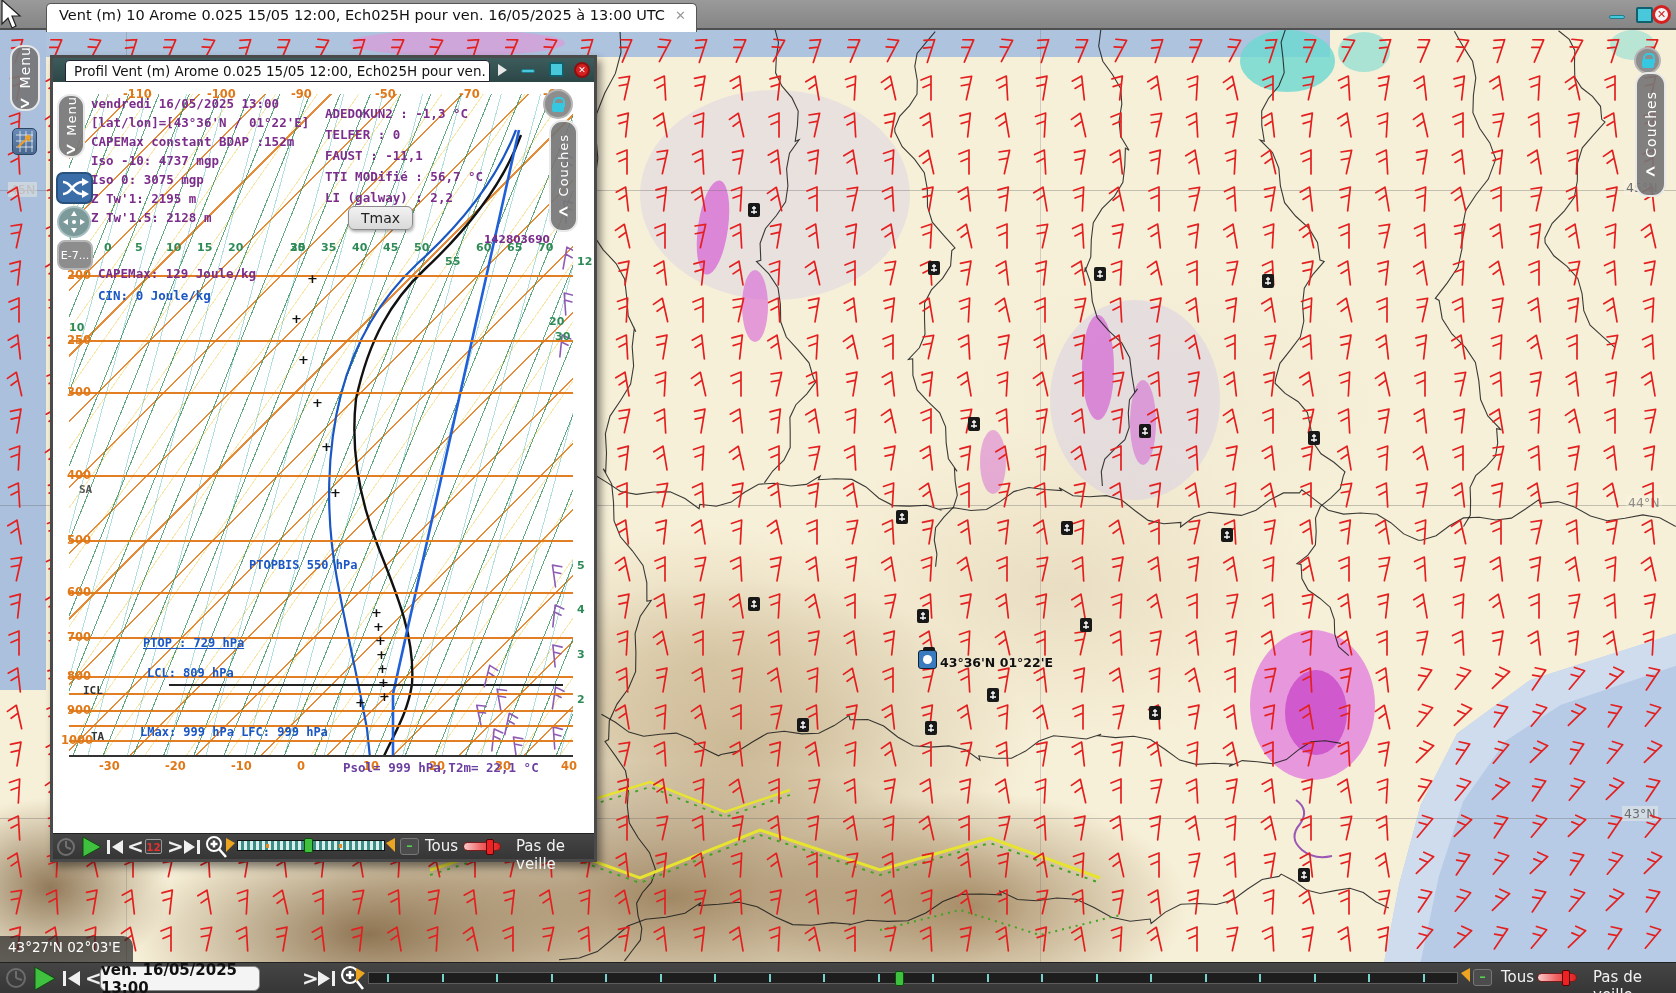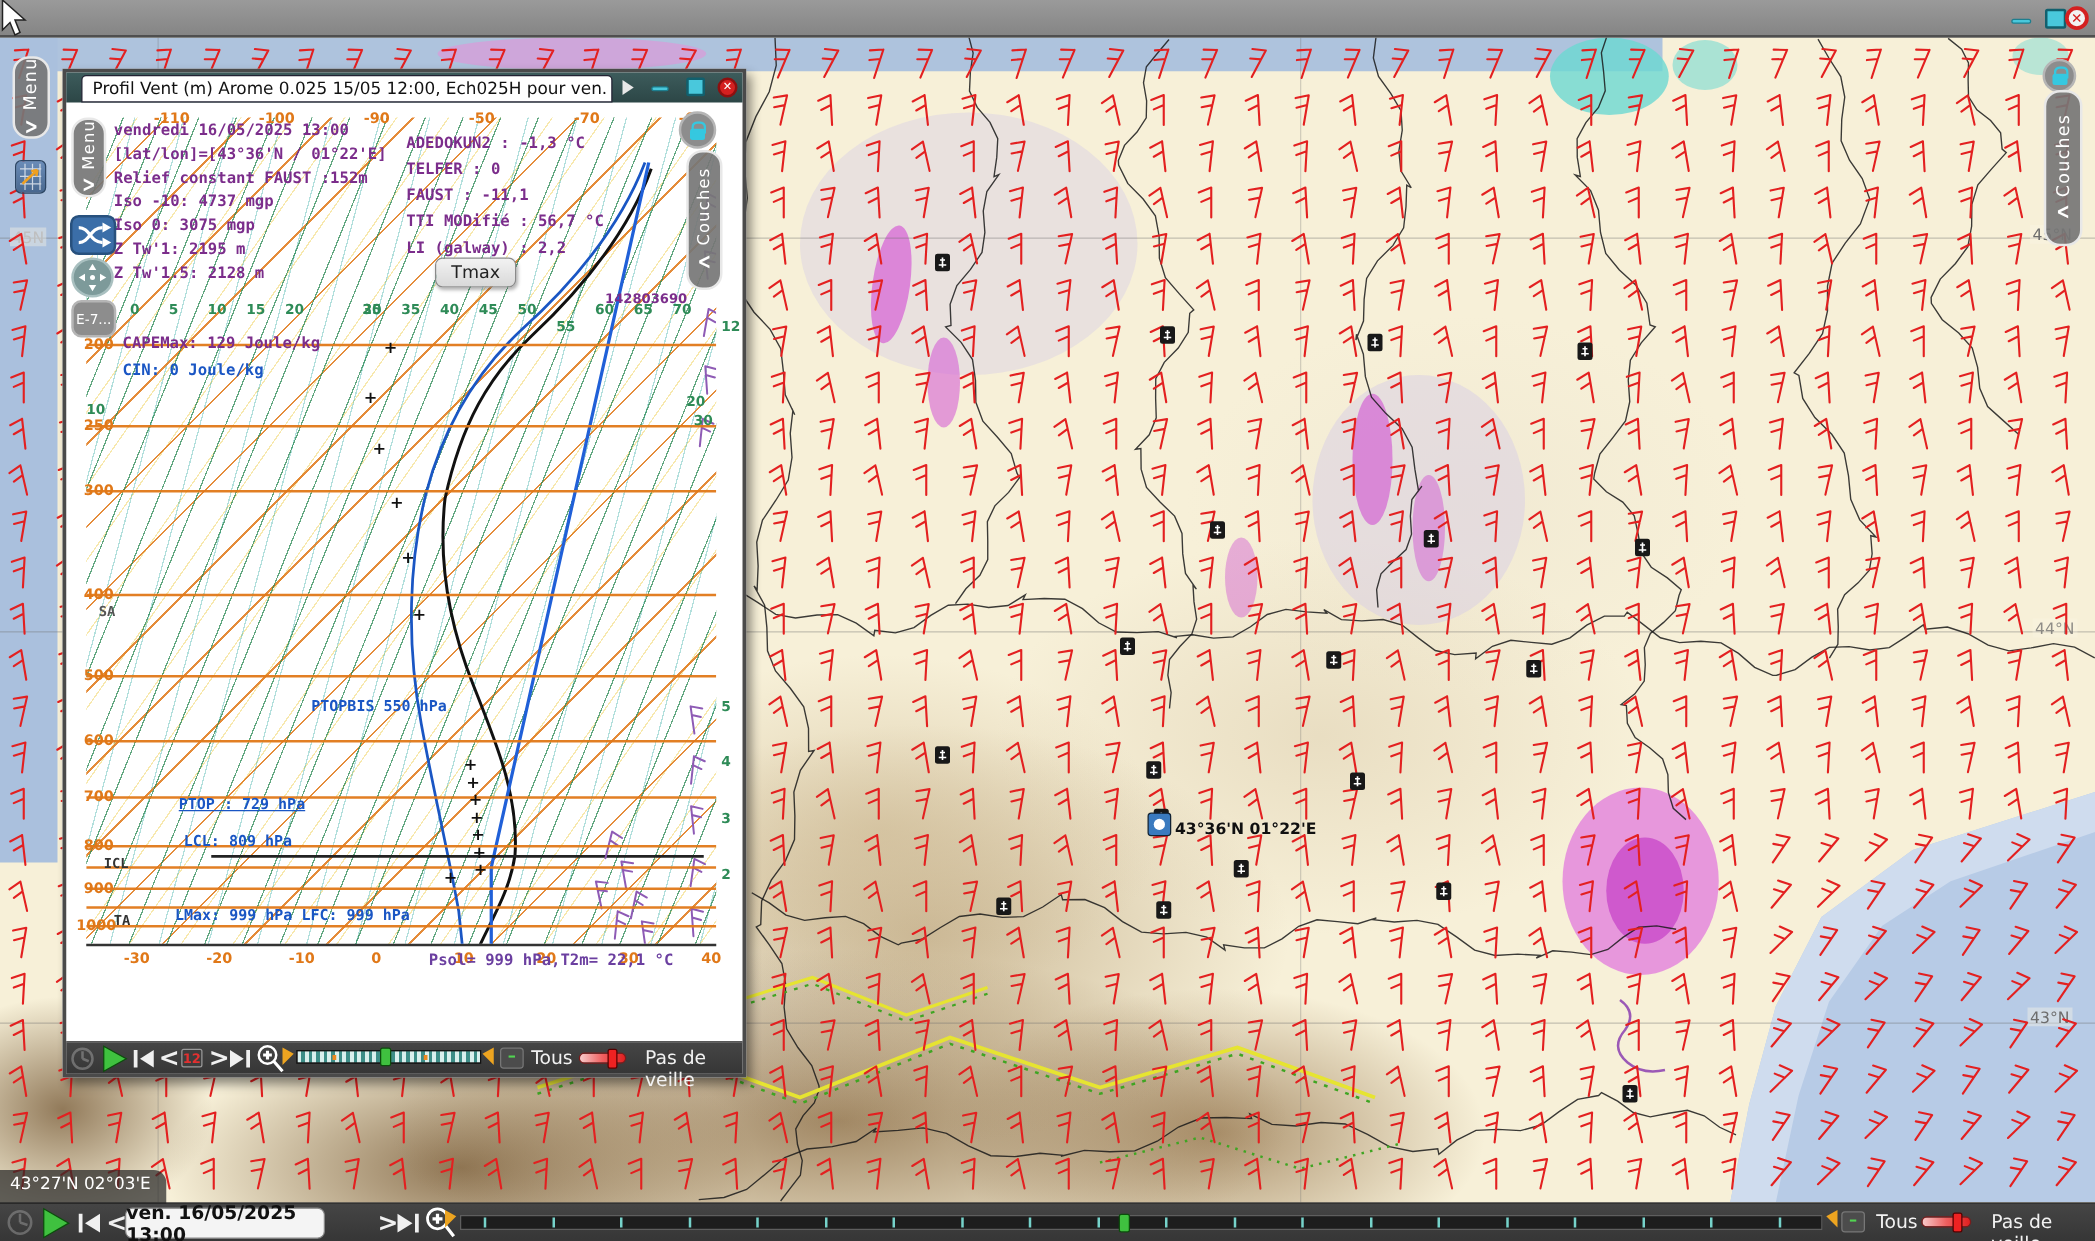--- a/index.html
+++ b/index.html
@@ -1325,20 +1325,23 @@
     </div>
     <div class="abs side-tab" style="left:1635px;top:42px;width:31px;height:125px">
       <span class="vtext">Couches</span>
       <span class="chev">&lt;</span>
     </div>
   </div>
 
   <div class="abs" id="coords-status">43°27'N 02°03'E</div>
 
   <div class="abs" id="titlebar"></div>
+  <div class="abs" id="main-tab">
+    <span>Vent  (m) 10 Arome 0.025 15/05 12:00, Ech025H pour ven. 16/05/2025 à 13:00 UTC</span><span class="x">✕</span>
+  </div>
   <div class="abs win-min" style="left:1609px;top:15px;z-index:62"></div>
   <div class="abs win-max" style="left:1636px;top:7px;z-index:62"></div>
   <div class="abs win-close" style="left:1652px;top:5px;z-index:62">✕</div>
   <svg class="abs" style="left:0;top:0;z-index:70" width="24" height="34">
     <polygon points="2,0 2,24 8,18 12,28 16,26 12,16 20,16" fill="#fff" stroke="#222" stroke-width="1.2"></polygon>
   </svg>
 
   <div class="abs" id="profile">
     <div class="abs" id="p-titlebar"></div>
     <div class="abs" id="p-tab">
@@ -1452,21 +1455,21 @@
         <div class="abs axis-green" style="position: absolute; left: 16px; top: 263px;">10</div>
         <div class="abs axis-green" style="position: absolute; left: 496px; top: 257px;">20</div>
         <div class="abs axis-green" style="position: absolute; left: 502px; top: 272px;">30</div>
         <div class="abs axis-green" style="position: absolute; top: 197px; left: 524px;">12</div>
         <div class="abs axis-green" style="position: absolute; top: 501px; left: 524px;">5</div>
         <div class="abs axis-green" style="position: absolute; top: 545px; left: 524px;">4</div>
         <div class="abs axis-green" style="position: absolute; top: 590px; left: 524px;">3</div>
         <div class="abs axis-green" style="position: absolute; top: 635px; left: 524px;">2</div>
         <div class="abs ann mono" style="position: absolute; left: 38px; top: 38px;">vendredi 16/05/2025 13:00</div>
         <div class="abs ann mono" style="position: absolute; left: 38px; top: 57px;">[lat/lon]=[43°36'N / 01°22'E]</div>
-        <div class="abs ann mono" style="position: absolute; left: 38px; top: 76px;">Relief constant FAUST :152m</div>
+        <div class="abs ann mono" style="position: absolute; left: 38px; top: 76px;">CAPEMax constant BDAP :152m</div>
         <div class="abs ann mono" style="position: absolute; left: 38px; top: 95px;">Iso -10: 4737 mgp</div>
         <div class="abs ann mono" style="position: absolute; left: 38px; top: 114px;">Iso 0: 3075 mgp</div>
         <div class="abs ann mono" style="position: absolute; left: 38px; top: 133px;">Z Tw'1: 2195 m</div>
         <div class="abs ann mono" style="position: absolute; left: 38px; top: 152px;">Z Tw'1.5: 2128 m</div>
         <div class="abs ann mono" style="position: absolute; left: 272px; top: 48px;">ADEDOKUN2 : -1,3 °C</div>
         <div class="abs ann mono" style="position: absolute; left: 272px; top: 69px;">TELFER : 0</div>
         <div class="abs ann mono" style="position: absolute; left: 272px; top: 90px;">FAUST : -11,1</div>
         <div class="abs ann mono" style="position: absolute; left: 272px; top: 111px;">TTI MODifié : 56,7 °C</div>
         <div class="abs ann mono" style="position: absolute; left: 272px; top: 132px;">LI (galway) : 2,2</div>
         <div class="abs ann mono" style="position: absolute; left: 45px; top: 208px;">CAPEMax: 129 Joule/kg</div>

